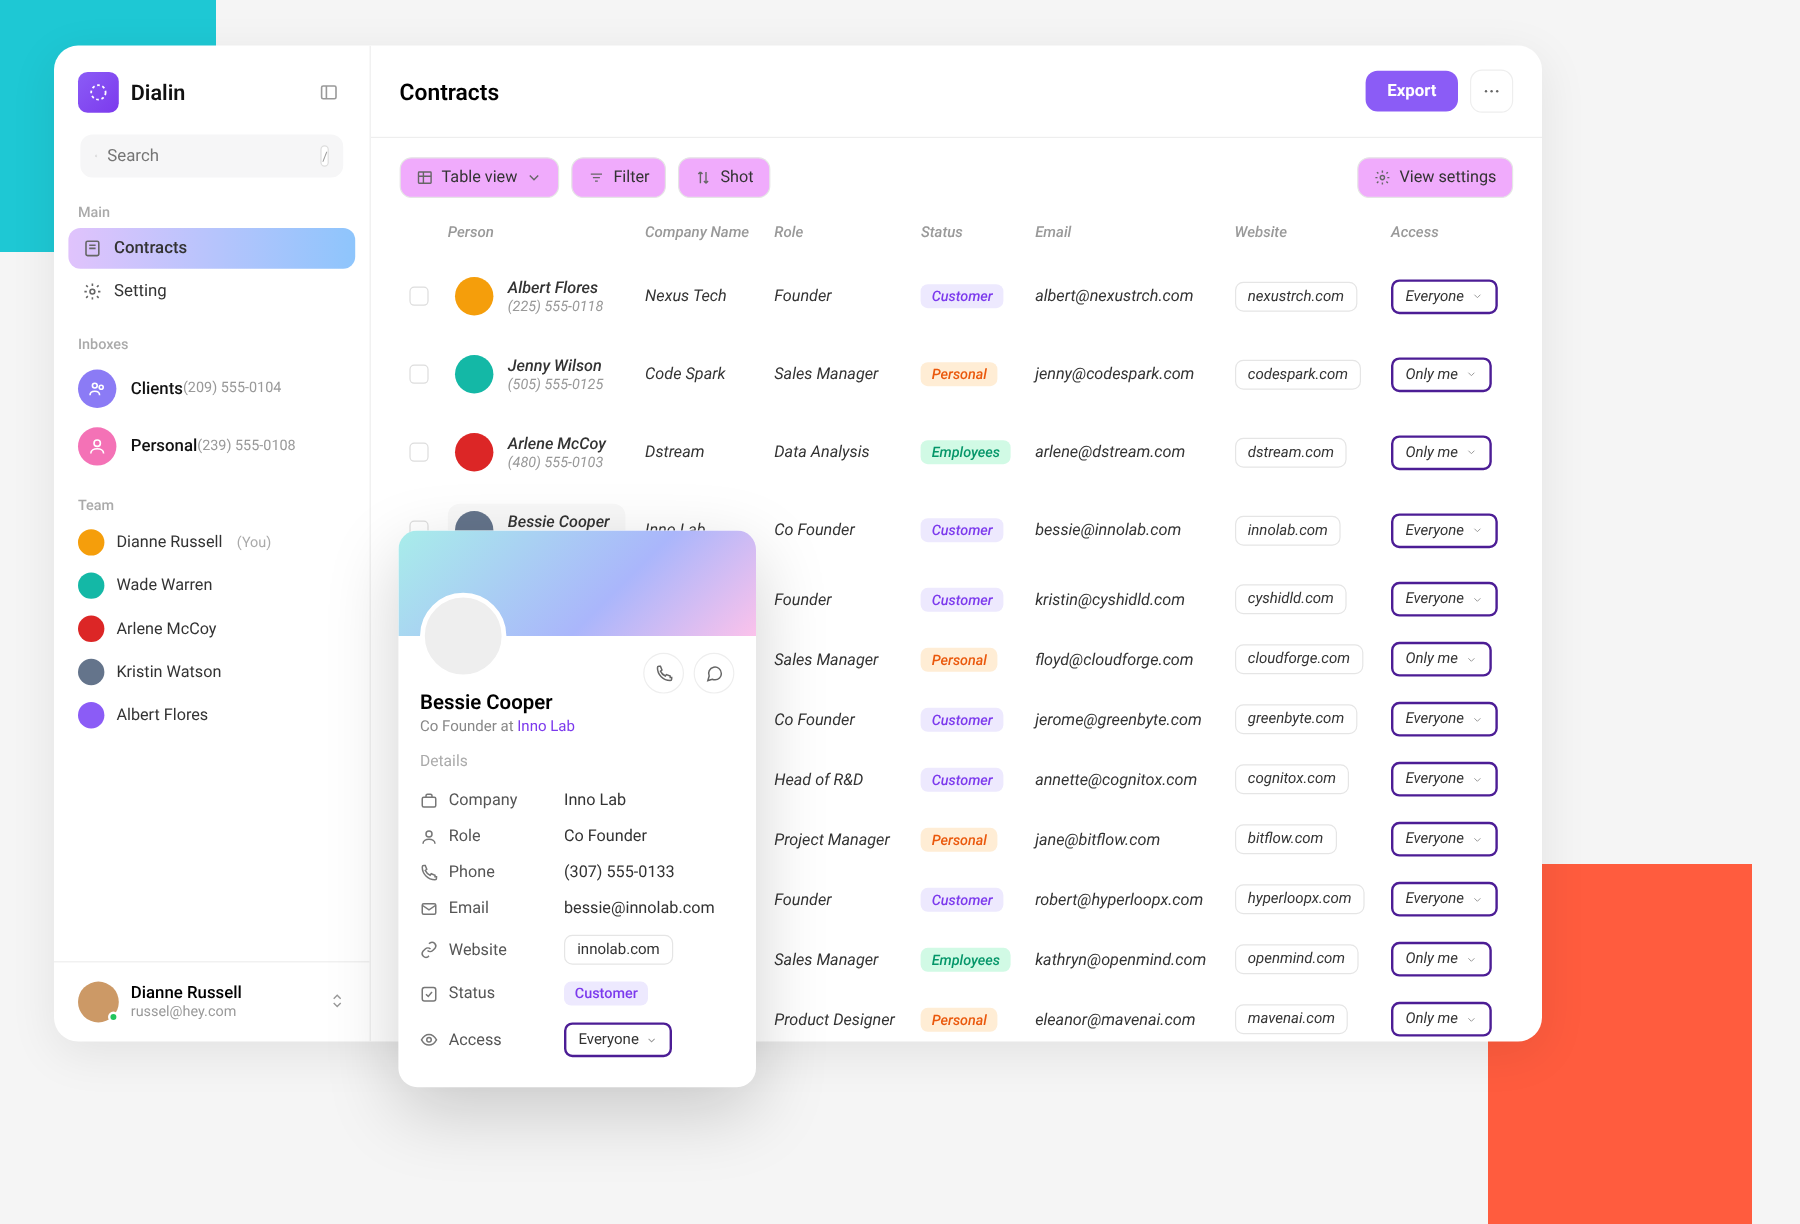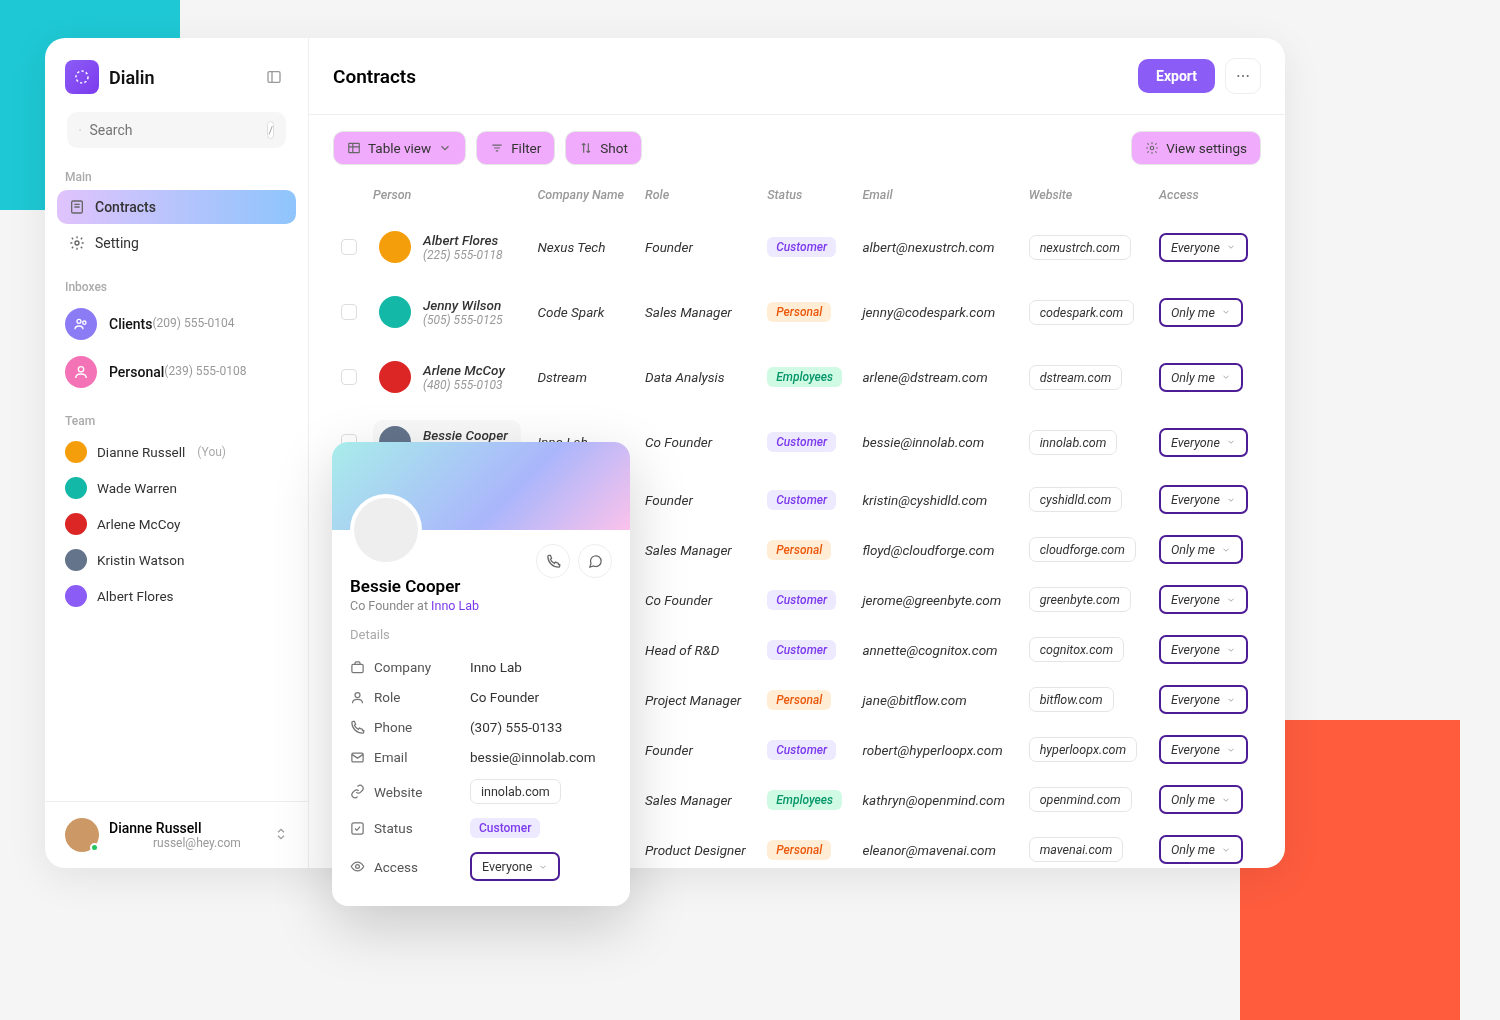--- a/index.html
+++ b/index.html
@@ -30,21 +30,21 @@
 .inbox-name { font-size:14px; color:#111; font-weight:500; }
 .inbox-phone { font-size:12px; color:#999; }
 .team-item { display:flex; align-items:center; gap:10px; padding:7px 20px; cursor:pointer; font-size:13.5px; color:#333; }
 .team-avatar { width:22px; height:22px; border-radius:50%; background:#ddd; display:flex; align-items:center; justify-content:center; font-size:10px; color:#fff; font-weight:600; }
 .you-tag { color:#aaa; font-size:12px; margin-left:2px; }
 .user-footer { margin-top:auto; border-top:1px solid #eee; padding:16px 20px; display:flex; align-items:center; gap:10px; }
 .user-footer .av { width:34px; height:34px; border-radius:50%; background:#c96; position:relative; }
 .status-dot { position:absolute; bottom:0; right:0; width:9px; height:9px; background:#22c55e; border:2px solid #fff; border-radius:50%; }
 .uf-text { display:flex; flex-direction:column; flex:1; }
 .uf-name { font-size:14px; font-weight:500; }
-.uf-email { font-size:12px; color:#999;margin-left:44px; }
+.uf-email { font-size:12px; color:#999; }
 .switch { color:#999; cursor:pointer; }
 .main { flex:1; display:flex; flex-direction:column; overflow:hidden; }
 .header { display:flex; align-items:center; padding:20px 24px; border-bottom:1px solid #eee; }
 .page-title { font-size:19px; font-weight:600; }
 .export-btn { margin-left:auto; background:#8b5cf6; color:#fff; border:none; padding:9px 18px; border-radius:10px; font-size:14px; font-weight:700; cursor:pointer; }
 .more-btn { margin-left:10px; width:36px; height:36px; border:1px solid #eee; border-radius:10px; display:flex; align-items:center; justify-content:center; cursor:pointer; color:#666; }
 .toolbar { display:flex; align-items:center; gap:10px; padding:16px 24px; }
 .tb-btn { display:flex; align-items:center; gap:7px; border:1px solid #e5e5e5; border-radius:10px; padding:8px 13px; font-size:13.5px; color:#333; cursor:pointer; background:#f0abfc; }
 .tb-btn svg { width:14px; height:14px; color:#666; }
 .view-settings { margin-left:auto; }

